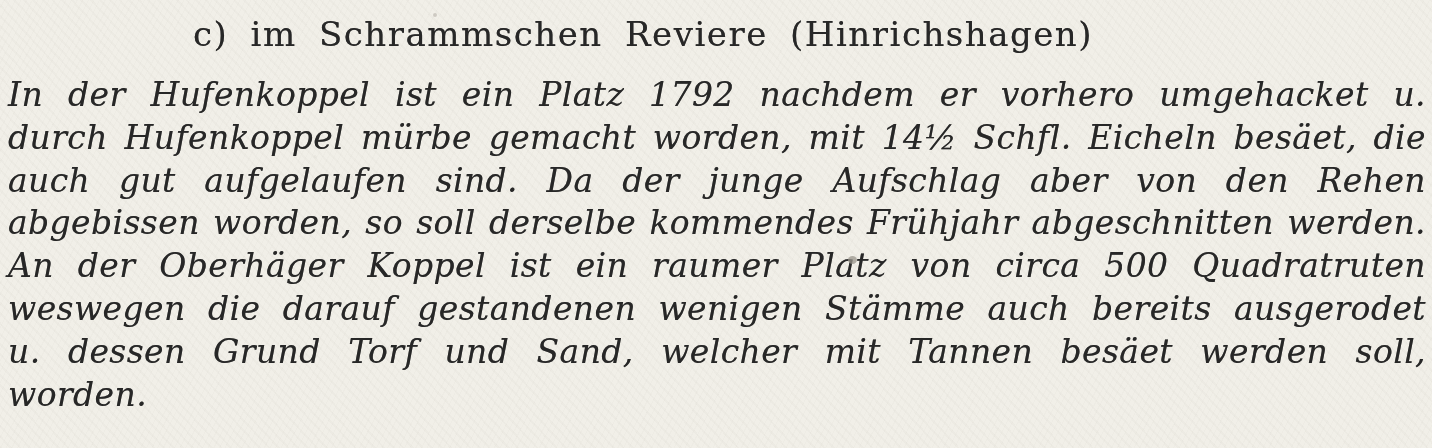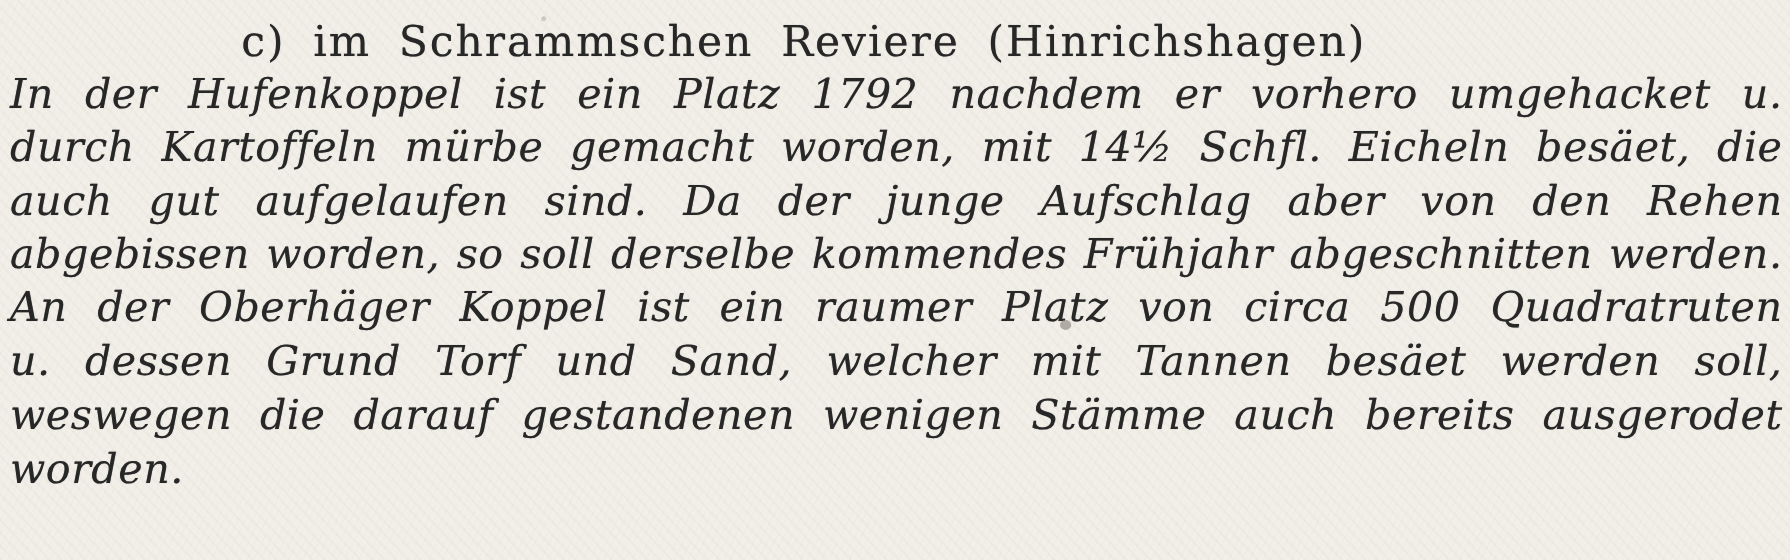--- a/index.html
+++ b/index.html
@@ -30,20 +30,21 @@
       repeating-linear-gradient(-63deg, rgba(140,135,120,0.03) 0 1px, rgba(0,0,0,0) 1px 5px),
       radial-gradient(circle at 22% 35%, rgba(110,105,90,0.05) 0 1.5px, rgba(0,0,0,0) 2px),
       var(--paper);
   }
   .heading{
     width:1270px;           
     text-align:center;
     font-size:34px;
     letter-spacing:1.5px;
     word-spacing:10px;
+    margin-bottom:20px;
     white-space:nowrap;
     text-shadow:0 0 .6px rgba(20,20,20,.55);
   }
   .body-text{
     font-size:33px;
   }
   .line{
     height:42.8px;
     line-height:42.8px;
     text-align:justify;
@@ -68,25 +69,25 @@
 </style>
 </head>
 <body>
 
 <div class="page">
 
   <div class="heading">c) im Schrammschen Reviere (Hinrichshagen)</div>
 
   <div class="body-text">
     <div class="line">In der Hufenkoppel ist ein Platz 1792 nachdem er vorhero umgehacket u.</div>
-    <div class="line">durch Kartoffeln mürbe gemacht worden, mit 14½ Schfl. Eicheln besäet, die</div>
+    <div class="line">durch Hufenkoppel mürbe gemacht worden, mit 14½ Schfl. Eicheln besäet, die</div>
     <div class="line">auch gut aufgelaufen sind. Da der junge Aufschlag aber von den Rehen</div>
     <div class="line">abgebissen worden, so soll derselbe kommendes Frühjahr abgeschnitten werden.</div>
     <div class="line">An der Oberhäger Koppel ist ein raumer Platz von circa 500 Quadratruten</div>
+    <div class="line">weswegen die darauf gestandenen wenigen Stämme auch bereits ausgerodet</div>
     <div class="line">u. dessen Grund Torf und Sand, welcher mit Tannen besäet werden soll,</div>
-    <div class="line">weswegen die darauf gestandenen wenigen Stämme auch bereits ausgerodet</div>
     <div class="line last">worden.</div>
   </div>
 
   <div class="speck speck-1"></div>
   <div class="speck speck-2"></div>
 
 </div>
 
 </body></html>

